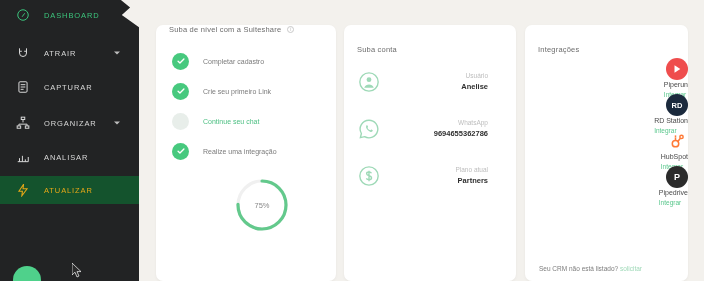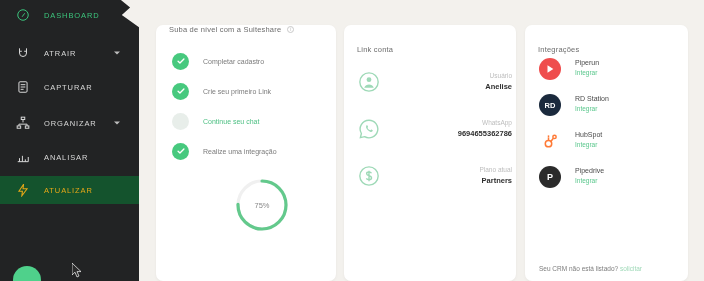--- a/index.html
+++ b/index.html
@@ -136,38 +136,39 @@
     position: absolute; inset: 0;
     display: flex; align-items: center; justify-content: center;
     font-size: 7.5px; color: #8a8a8a;
   }
 
   
   #card-account { left: 205px; top: 25px; width: 172px; height: 256px; }
   .c2-head { padding: 13px 0 0 13px; }
   .acct-row {
     display: flex; align-items: center;
-    padding: 0 4px 0 14px;
+    padding: 0 28px 0 14px;
     height: 42px;
     margin-top: 5px;
   }
   .acct-ico { width: 22px; height: 22px; flex: 0 0 22px; }
   .acct-ico svg { display:block; }
   .acct-text { margin-left: auto; text-align: right; }
   .acct-key { font-size: 6.5px; color: #bdbdbd; line-height: 1.55; }
   .acct-val { font-size: 7.5px; color: #2f2f2f; font-weight: bold; line-height: 1.5; }
 
   
   #card-integrations { left: 386px; top: 25px; width: 163px; height: 256px; }
   .c3-head { padding: 13px 0 0 13px; }
   .intg-row {
-    display: flex; align-items: flex-start;
+    display: flex; align-items: flex-end;
     padding-left: 14px;
     height: 34px;
     margin-top: 2px;
+    flex-direction: column;
   }
   .intg-logo {
     width: 22px; height: 22px; border-radius: 50%;
     flex: 0 0 22px;
     display: flex; align-items: center; justify-content: center;
     font-size: 8px; font-weight: bold; color: #fff;
   }
   .intg-logo.plain { background: none; }
   .intg-text { margin-left: 14px; }
   .intg-name { font-size: 7px; color: #4a4a4a; line-height: 1.45; }
@@ -316,21 +317,21 @@
             <circle cx="29" cy="29" r="24" fill="none" stroke="#f0f0f0" stroke-width="3.2"></circle>
             <circle id="ring-arc" cx="29" cy="29" r="24" fill="none" stroke="#63c98c" stroke-width="3.2" stroke-linecap="round" stroke-dasharray="150.80" stroke-dashoffset="37.70"></circle>
           </svg>
           <span class="ring-label">75%</span>
         </div>
       </div>
     </section>
 
     <section class="card" id="card-account">
       <div class="c2-head">
-        <span class="card-title">Link conta</span>
+        <span class="card-title">Suba conta</span>
       </div>
 
       <div class="acct-row">
         <span class="acct-ico">
           <svg width="22" height="22" viewBox="0 0 24 24" fill="none" stroke="#9ed9b7" stroke-width="1.5">
             <circle cx="12" cy="12" r="10"></circle>
               <circle cx="12" cy="9.5" r="2.6" fill="#9ed9b7" stroke="none"></circle>
             <path d="M6.8 18.2c.9-2.6 3-3.6 5.2-3.6s4.3 1 5.2 3.6" fill="#9ed9b7" stroke="none"></path>
           </svg>
         </span>

